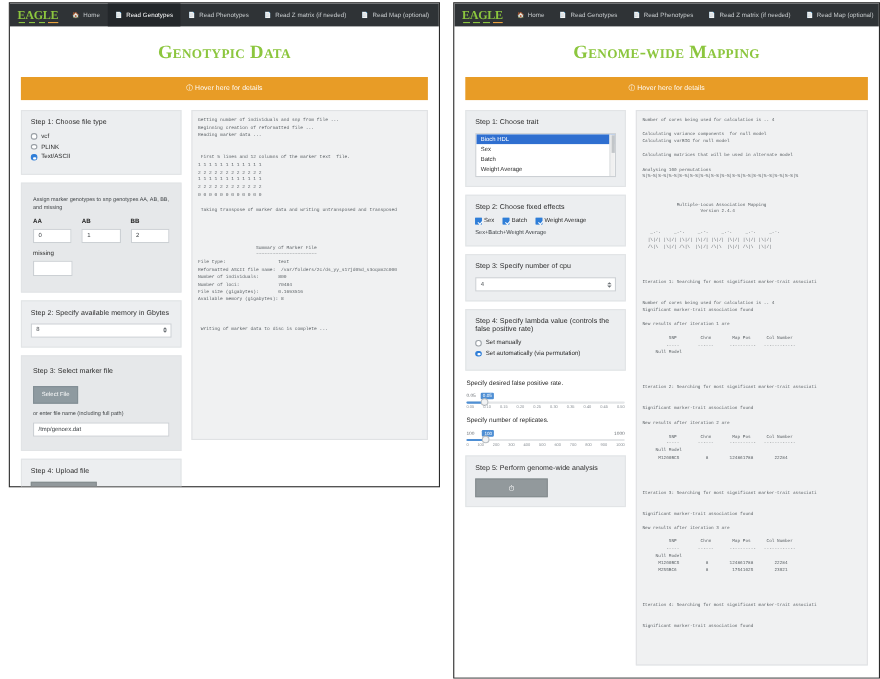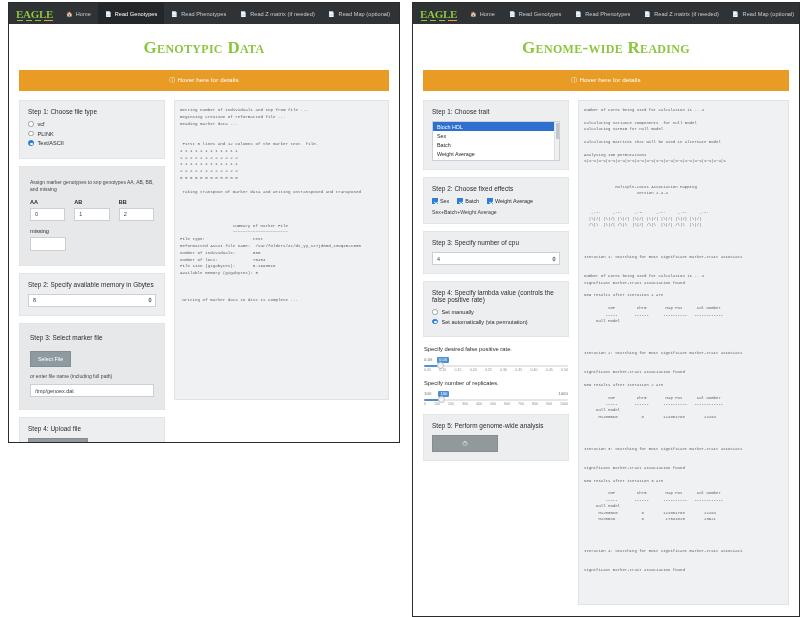--- a/index.html
+++ b/index.html
@@ -393,21 +393,21 @@
         <span>Read Z matrix (if needed)</span>
       </div>
       <div class="nav-item">
         <span class="nav-ico">📄</span>
         <span>Read Map (optional)</span>
       </div>
 
     </div>
 
     <div class="page">
-      <div class="page-title">Genome-wide Reading</div>
+      <div class="page-title">Genome-wide Mapping</div>
 
       <div class="hover-banner">
         <span class="info-ico">ⓘ</span><span>Hover here for details</span>
       </div>
 
       <div class="cols">
         <div class="col-form">
 
           <div class="panel">
             <div class="step-title">Step 1: Choose trait</div>

